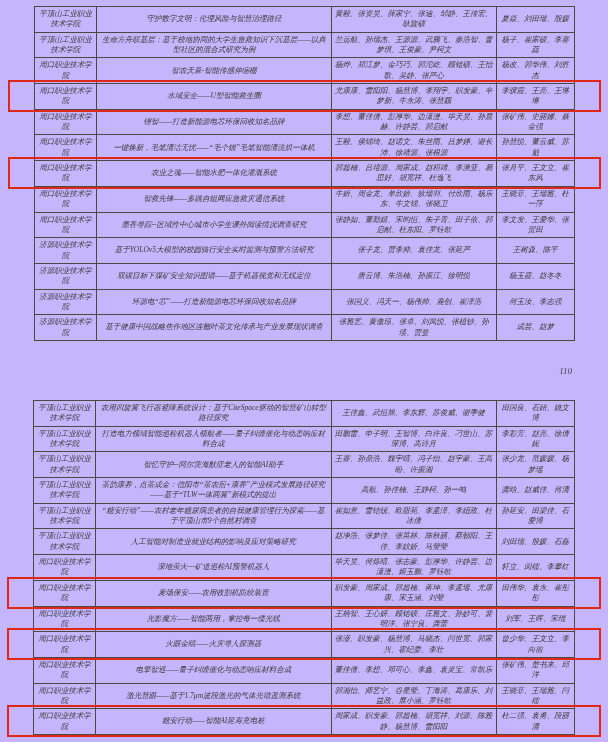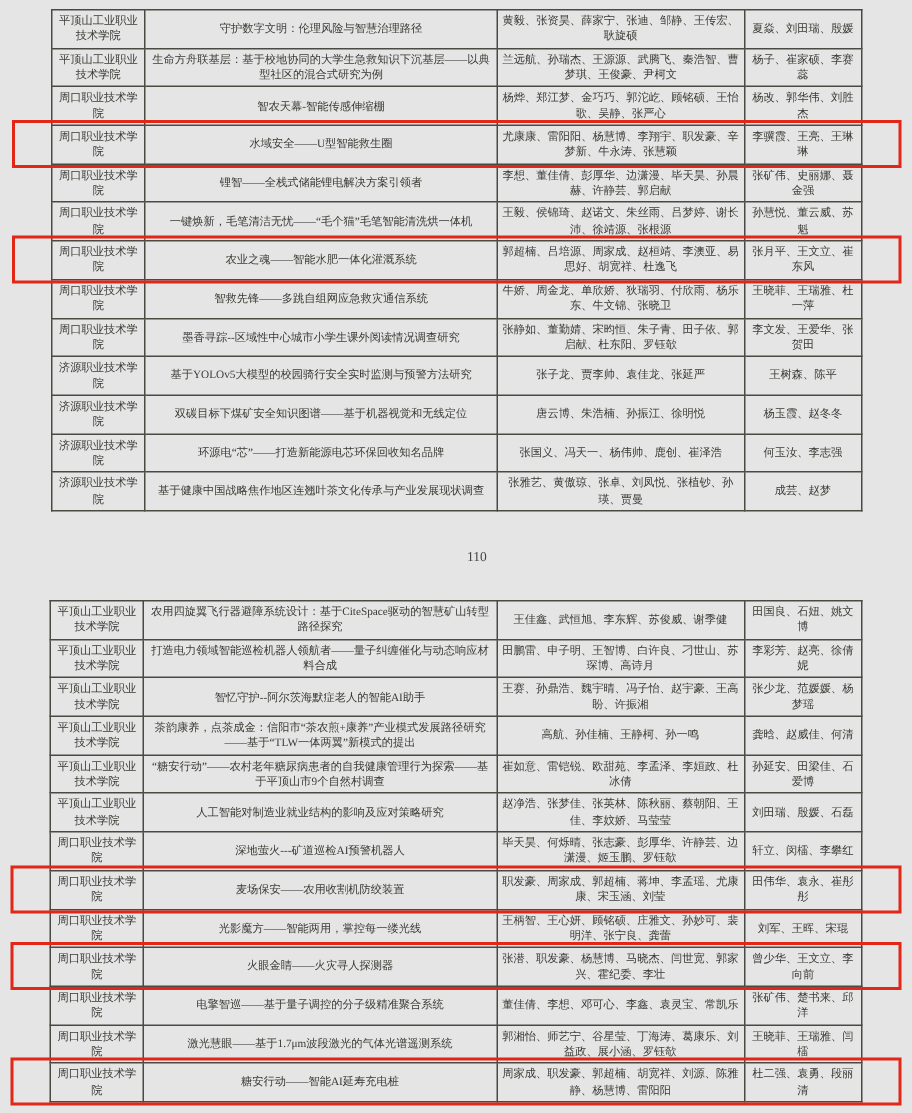--- a/index.html
+++ b/index.html
@@ -2,39 +2,39 @@
 <html><head>
 <meta charset="utf-8">
 <style>
   html,body{margin:0;padding:0;background:#ffffff;}
   body{
     width:608px;height:742px;
     font-family:"Liberation Serif","DejaVu Serif",serif;
     color:#333;
     overflow:hidden;
   }
-  .sheet{position:relative;width:608px;height:742px;background:#e5e5e5;}
+  .sheet{position:relative;width:608px;height:742px;background:#c4b5fd;font-style:italic;}
   .table-wrap{position:absolute;}
   .t1{top:6px;left:34px;width:541px;}
   .t2{top:400px;left:33px;width:542px;}
   table{border-collapse:collapse;width:100%;table-layout:fixed;}
   td{
     border:1px solid #4a4a42;
     font-size:7.5px;
     line-height:1.38;
     padding:2px 3px;
     text-align:center;
     vertical-align:middle;
     word-break:break-all;
     color:#3a3a35;
     height:20px;
   }
   .page-number{
     position:absolute;top:366px;left:0;width:572px;
-    text-align:center;font-size:9px;color:#444;margin-left:32px;
+    text-align:right;font-size:9px;color:#444;
   }
   .red-box{
     position:absolute;
     left:-26px;
     width:calc(100% + 52px);
     border:2px solid #e02718;
     box-sizing:border-box;
     pointer-events:none;
     background:transparent;
   }
@@ -72,21 +72,21 @@
             <td>杨改、郭华伟、刘胜杰</td>
           </tr>
           <tr class="hl">
             <td>周口职业技术学院</td>
             <td>水域安全——U型智能救生圈</td>
             <td>尤康康、雷阳阳、杨慧博、李翔宇、职发豪、辛梦新、牛永涛、张慧颖</td>
             <td>李骥霞、王亮、王琳琳</td>
           </tr>
           <tr>
             <td>周口职业技术学院</td>
-            <td>锂智——全栈式储能锂电解决方案引领者</td>
+            <td>锂智——打造新能源电芯环保回收知名品牌</td>
             <td>李想、董佳倩、彭厚华、边潇漫、毕天昊、孙晨赫、许静芸、郭启献</td>
             <td>张矿伟、史丽娜、聂金强</td>
           </tr>
           <tr>
             <td>周口职业技术学院</td>
             <td>一键焕新，毛笔清洁无忧——“毛个猫”毛笔智能清洗烘一体机</td>
             <td>王毅、侯锦琦、赵诺文、朱丝雨、吕梦婷、谢长沛、徐靖源、张根源</td>
             <td>孙慧悦、董云威、苏魁</td>
           </tr>
           <tr class="hl">
@@ -203,21 +203,21 @@
             <td>刘军、王晖、宋琨</td>
           </tr>
           <tr class="hl">
             <td>周口职业技术学院</td>
             <td>火眼金睛——火灾寻人探测器</td>
             <td>张潜、职发豪、杨慧博、马晓杰、闫世宽、郭家兴、霍纪委、李壮</td>
             <td>曾少华、王文立、李向前</td>
           </tr>
           <tr>
             <td>周口职业技术学院</td>
-            <td>电擎智巡——基于量子调控的分子级精准聚合系统</td>
+            <td>电擎智巡——量子纠缠催化与动态响应材料合成</td>
             <td>董佳倩、李想、邓可心、李鑫、袁灵宝、常凯乐</td>
             <td>张矿伟、楚书来、邱洋</td>
           </tr>
           <tr>
             <td>周口职业技术学院</td>
             <td>激光慧眼——基于1.7μm波段激光的气体光谱遥测系统</td>
             <td>郭湘怡、师艺宁、谷星莹、丁海涛、葛康乐、刘益政、展小涵、罗钰欹</td>
             <td>王晓菲、王瑞雅、闫檑</td>
           </tr>
           <tr class="hl">

